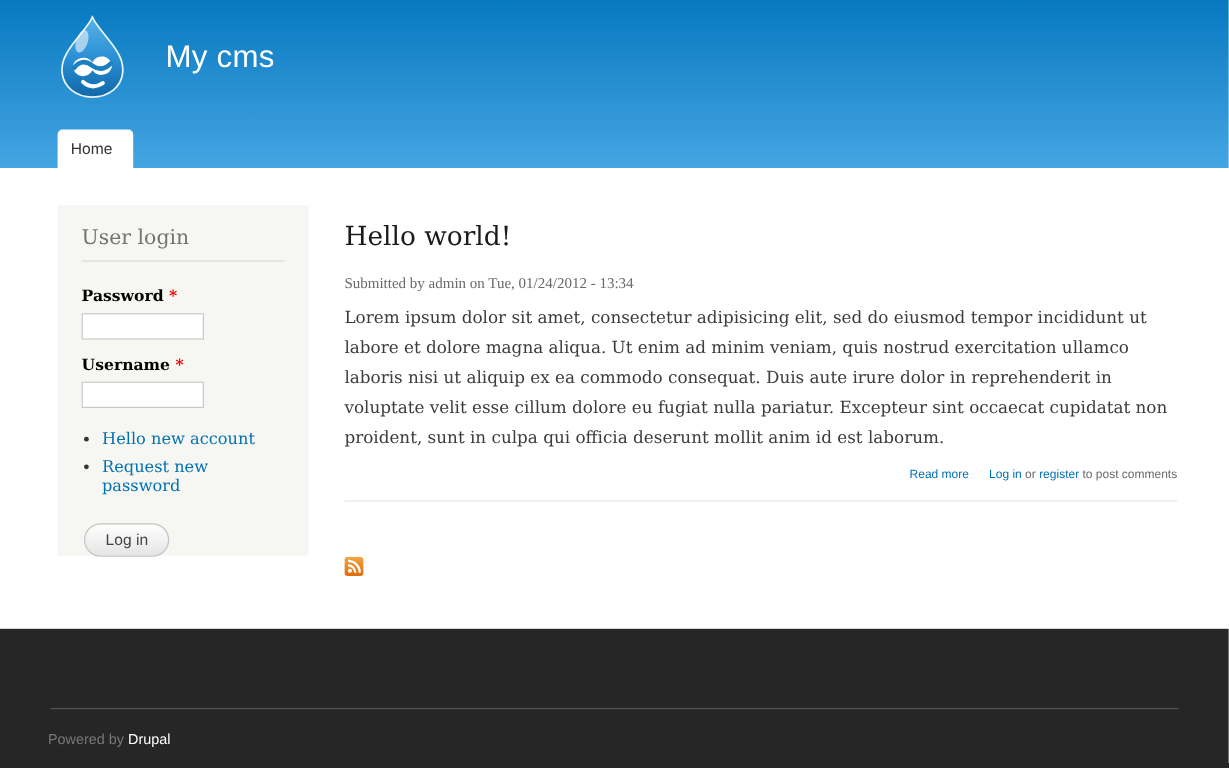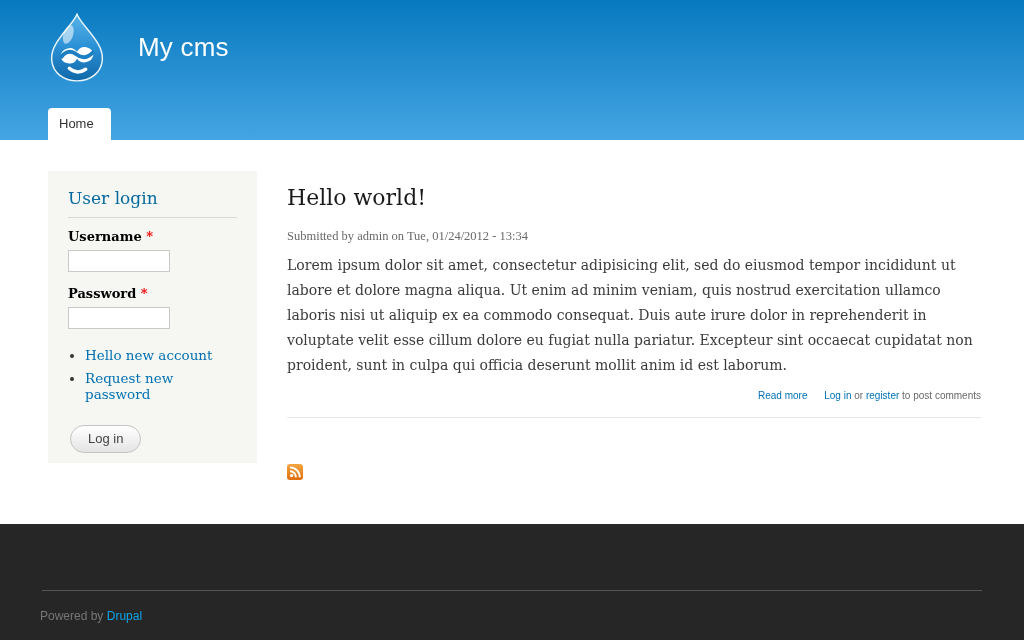--- a/index.html
+++ b/index.html
@@ -59,24 +59,24 @@
     height: 292px;
     margin-left: 8px;
     background: #f6f6f2;
     padding: 17px 20px 20px 20px;
     flex: none;
   }
   .block-title {
     font-family: "DejaVu Serif", "Liberation Serif", serif;
     font-weight: normal;
     font-size: 17px;
-    color: #0369a1;
+    color: #737373;
     padding-bottom: 9px;
     border-bottom: 1px solid #d9d9d2;
-    margin-bottom: 11px;
+    margin-bottom: 22px;
   }
   .form-item { margin-bottom: 14px; }
   .form-item label {
     font-family: "DejaVu Serif", "Liberation Serif", serif;
     font-weight: bold;
     font-size: 13px;
     color: #000000;
     display: block;
     margin-bottom: 6px;
   }
@@ -176,21 +176,21 @@
     border: none;
     border-top: 1px solid #555555;
     margin: 66px 2px 0 2px;
   }
   .footer-text {
     margin-top: 18px;
     font-size: 12px;
     color: #777777;
   }
   .footer-text a {
-    color: #0ea5e9;
+    color: #ffffff;
     text-decoration: none;
     cursor: pointer;
   }
 </style>
 </head>
 <body>
 
 <div id="header">
   <span class="logo">
     <svg viewBox="0 0 60 72" width="58" height="70">
@@ -214,32 +214,32 @@
   </ul>
 </div>
 
 <div id="main">
 
   <div id="sidebar">
     <h2 class="block-title">User login</h2>
 
     <div class="form-item">
       <label>
+        <span>Password</span>
+        <span class="req">*</span>
+      </label>
+      <input type="password" value="" style="">
+    </div>
+
+    <div class="form-item">
+      <label>
         <span>Username</span>
         <span class="req">*</span>
       </label>
       <input type="text" value="" style="">
-    </div>
-
-    <div class="form-item">
-      <label>
-        <span>Password</span>
-        <span class="req">*</span>
-      </label>
-      <input type="password" value="" style="">
     </div>
 
     <ul class="login-links">
       <li>
         <a>Hello new account</a>
       </li>
       <li>
         <a>Request new password</a>
       </li>
     </ul>

